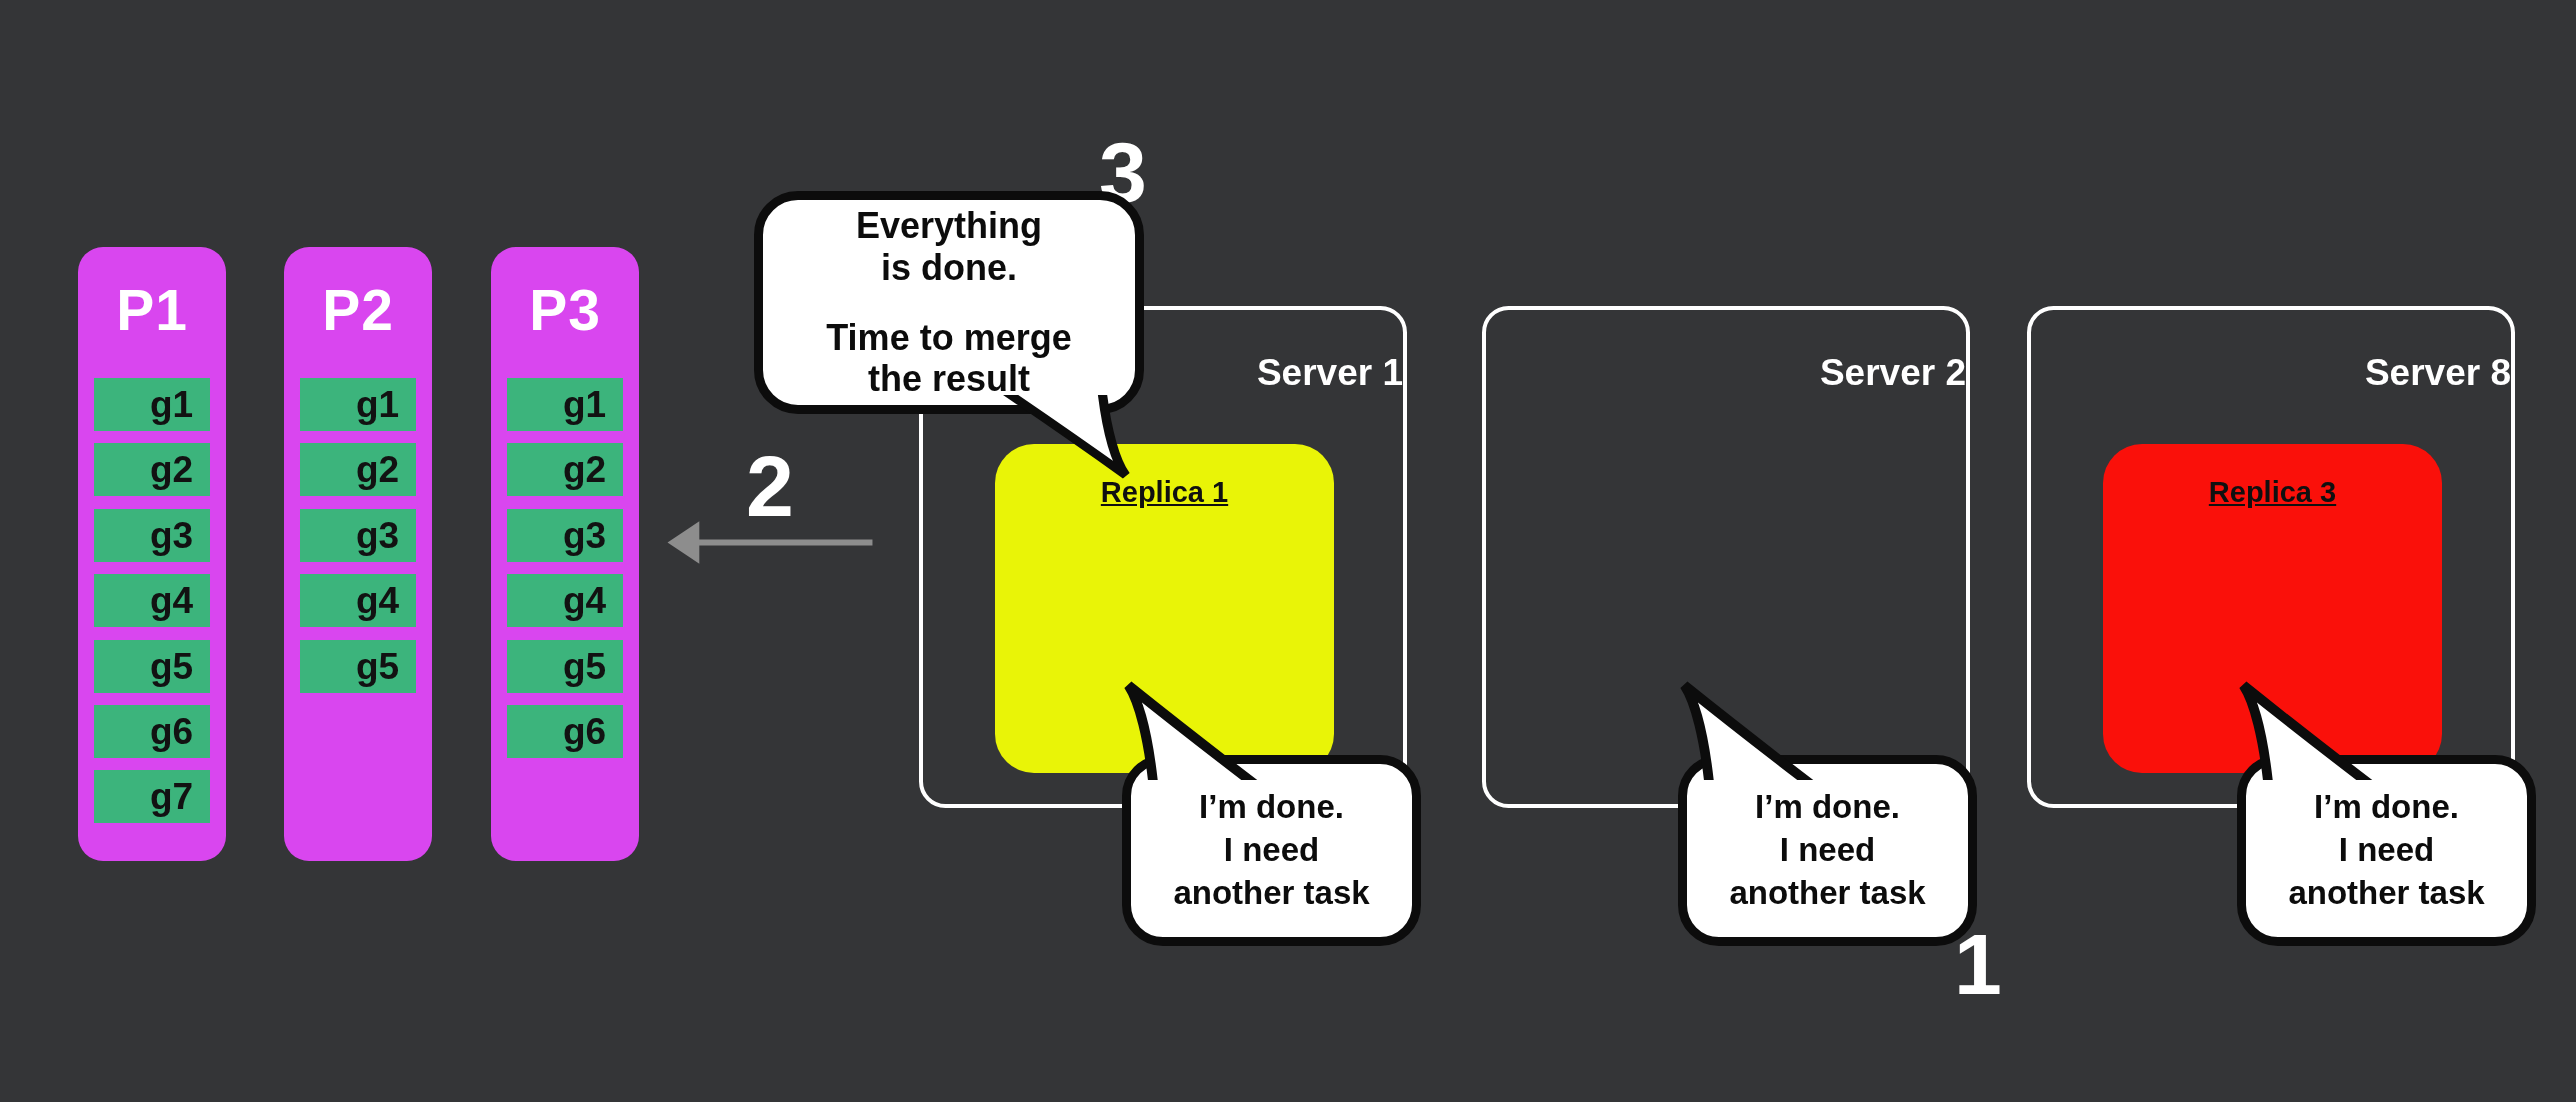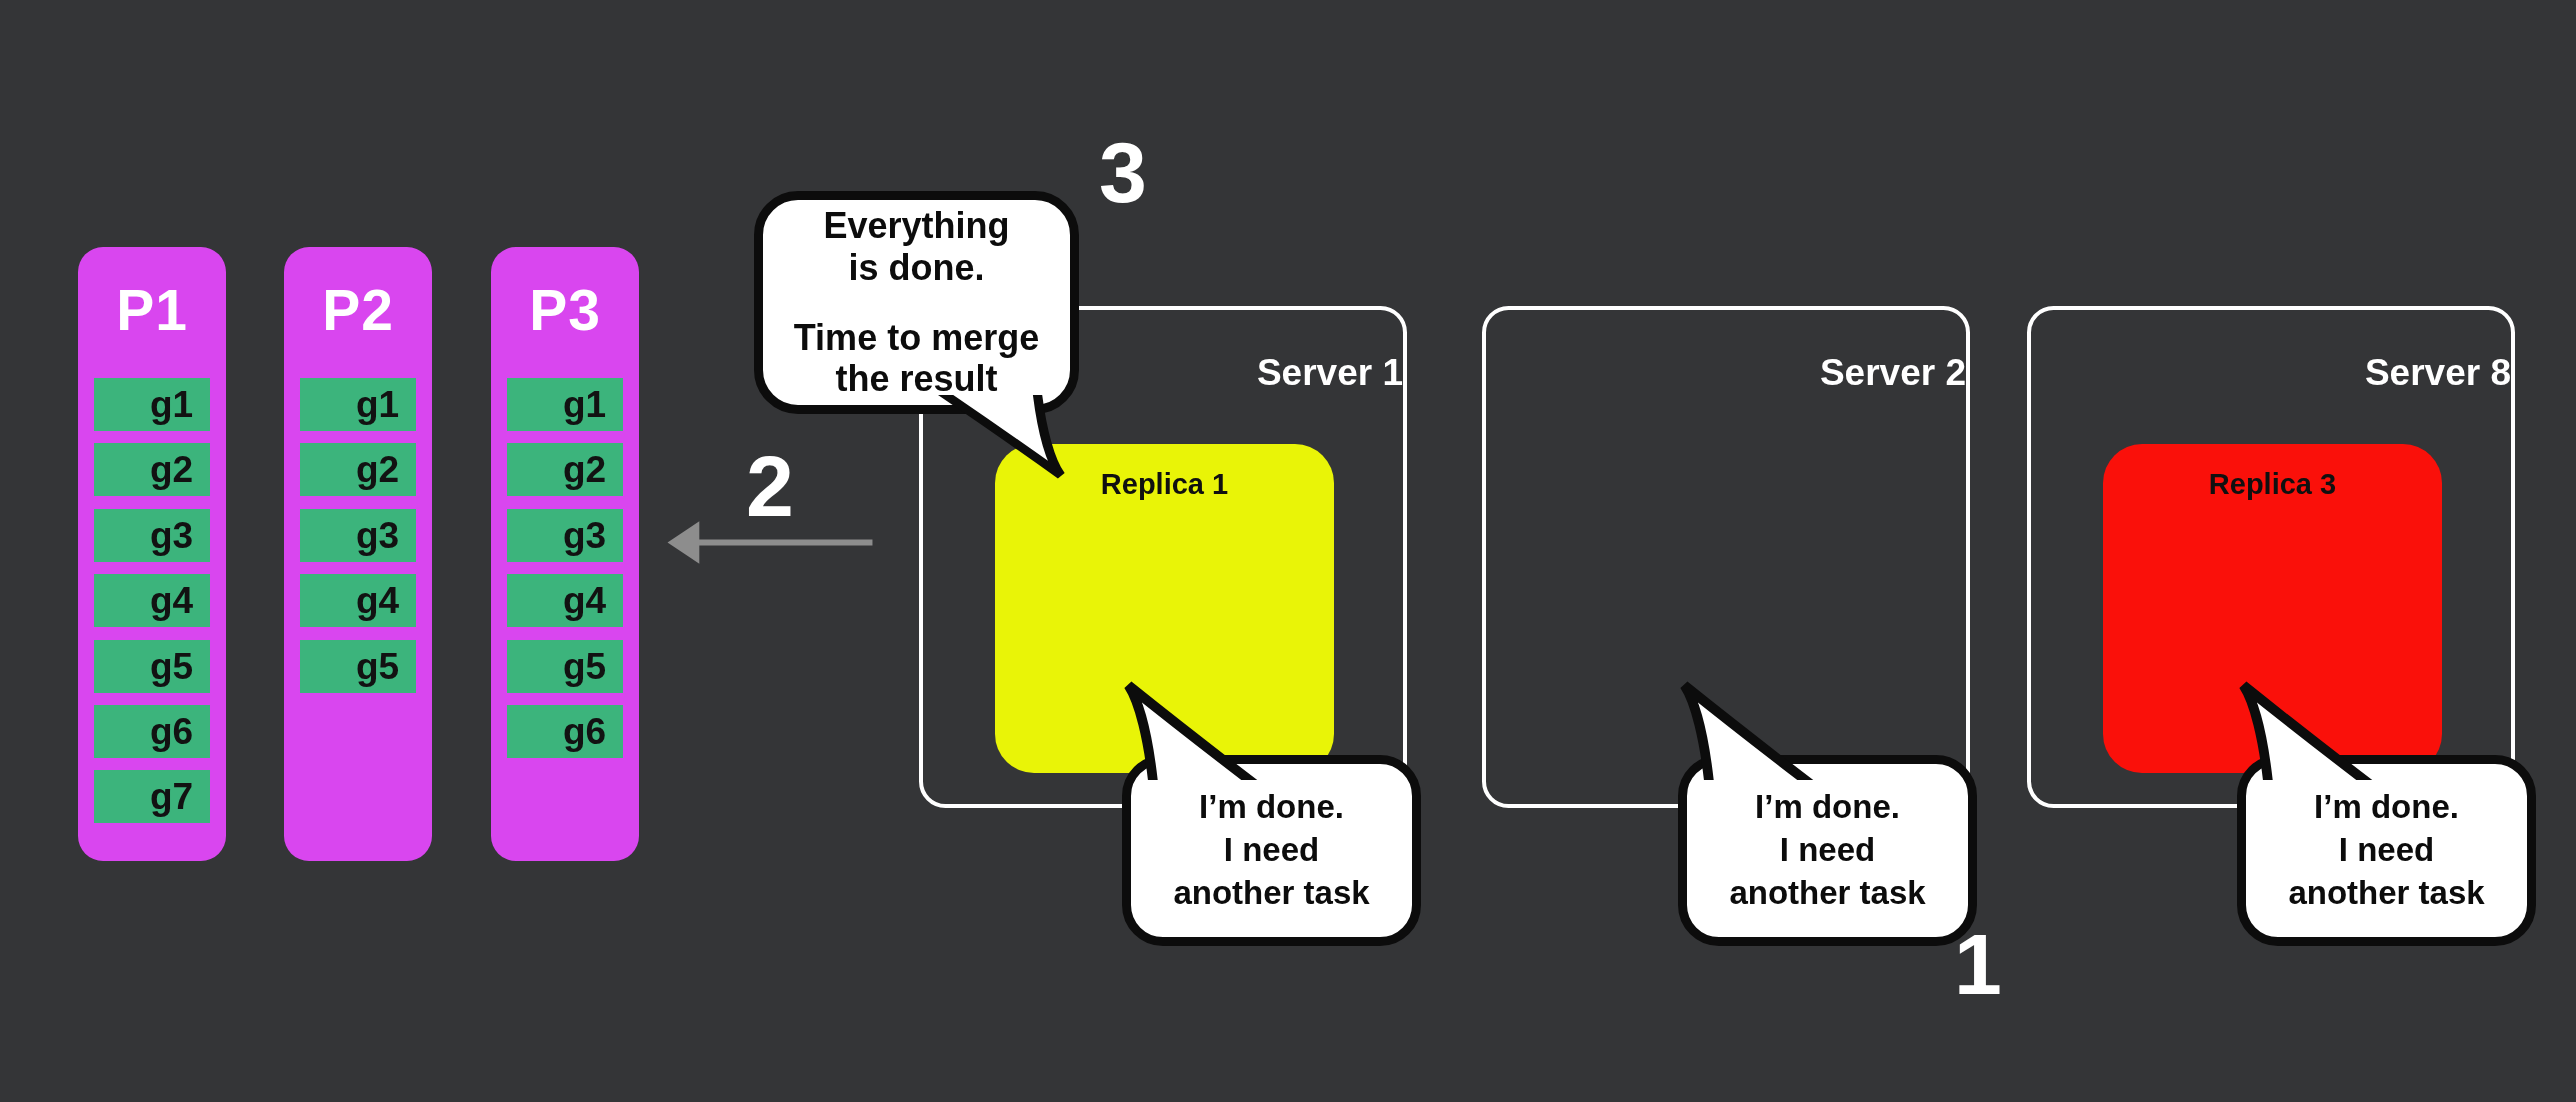--- a/index.html
+++ b/index.html
@@ -34,38 +34,38 @@
   }
   .server-label {
     position:absolute; top:42px; left:0; width:100%;
     text-align:right; color:#ffffff; font-size:37px; font-weight:700;
   }
   .replica {
     position:absolute; left:72px; top:134px; width:339px; height:329px;
     border-radius:39px;
   }
   .replica-label {
-    padding-top:24px; text-align:center;
-    font-size:29px; font-weight:700; color:#101010;
+    padding-top:32px; text-align:center;
+    font-size:29px; font-weight:700; color:#101010;text-decoration:underline;
   }
 
   
   .bubble {
     position:absolute; background:#ffffff; border:9.7px solid #0c0c0c;
     display:flex; flex-direction:column; align-items:center; justify-content:center;
     text-align:center; color:#0c0c0c; font-weight:700;
   }
   .bubble .tail { position:absolute; overflow:hidden; }
   .done-bubble {
     top:755px; width:299px; height:191px; border-radius:41px;
     font-size:33px; line-height:1.3; z-index:6;
   }
   .done-bubble .tail { left:-7px; top:-83px; width:148px; height:99px; }
   .merge-bubble {
-    left:754px; top:191px; width:325px; height:223px; border-radius:44px;
+    left:754px; top:191px; width:390px; height:223px; border-radius:44px;
     font-size:36px; line-height:1.16; z-index:7;
   }
   .merge-bubble .para2 { margin-top:28px; }
   .merge-bubble .tail {
     right:5.3px; bottom:-74px; width:141px; height:84px;
     transform:rotate(180deg);
   }
 
   
   .step {

